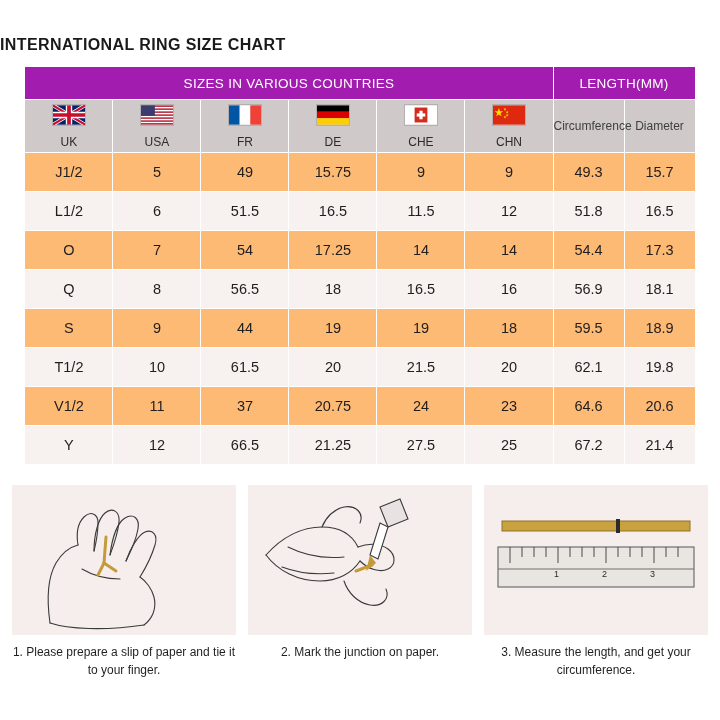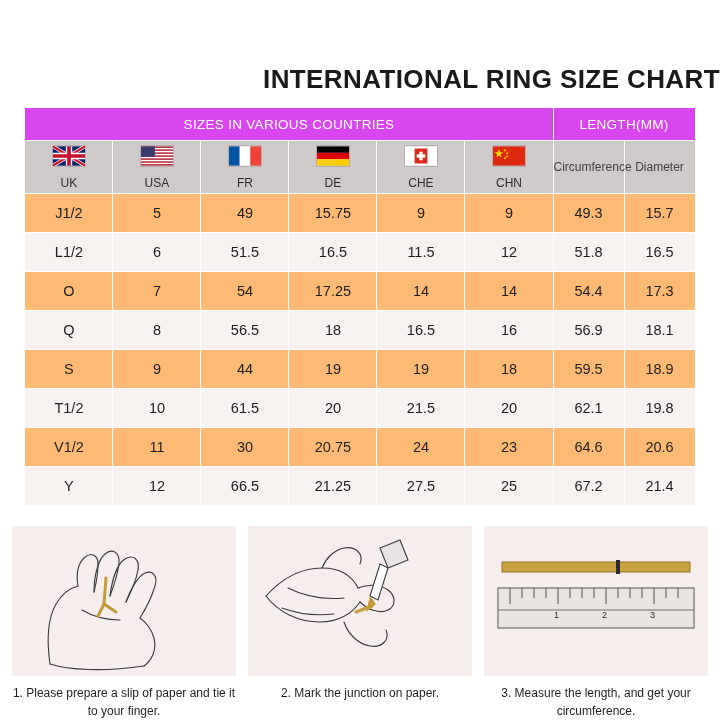--- a/index.html
+++ b/index.html
@@ -14,44 +14,43 @@
     color: #231f20;
     overflow: hidden;
   }
   .page {
     position: relative;
     width: 720px;
     height: 720px;
     box-sizing: border-box;
   }
   .chart-title {
-    text-align: right;
-    font-size: 26px;
+    text-align: left;
+    font-size: 16px;
     font-weight: bold;
     letter-spacing: 0.4px;
     padding-top: 36px;
     padding-bottom: 12px;
     color: #1a1a1a;
-    margin-top: 28px;
   }
 
   
   table.ring-table {
     border-collapse: collapse;
     width: 670px;
     margin: 0 auto;
     table-layout: fixed;
   }
   table.ring-table td, table.ring-table th {
     border: 1px solid #ffffff;
     text-align: center;
     vertical-align: middle;
   }
   .hdr-group {
-    background: #d946ef;
+    background: #a21caf;
     color: #ffffff;
     font-size: 13.5px;
     font-weight: normal;
     height: 30px;
     letter-spacing: 0.3px;
   }
   .hdr-flagrow td {
     background: #cfc9c9;
     height: 52px;
     padding: 0;
@@ -287,21 +286,21 @@
         <td>61.5</td>
         <td>20</td>
         <td>21.5</td>
         <td>20</td>
         <td>62.1</td>
         <td>19.8</td>
       </tr>
       <tr class="data-row row-white">
         <td>V1/2</td>
         <td>11</td>
-        <td>30</td>
+        <td>37</td>
         <td>20.75</td>
         <td>24</td>
         <td>23</td>
         <td>64.6</td>
         <td>20.6</td>
       </tr>
       <tr class="data-row row-tint">
         <td>Y</td>
         <td>12</td>
         <td>66.5</td>

